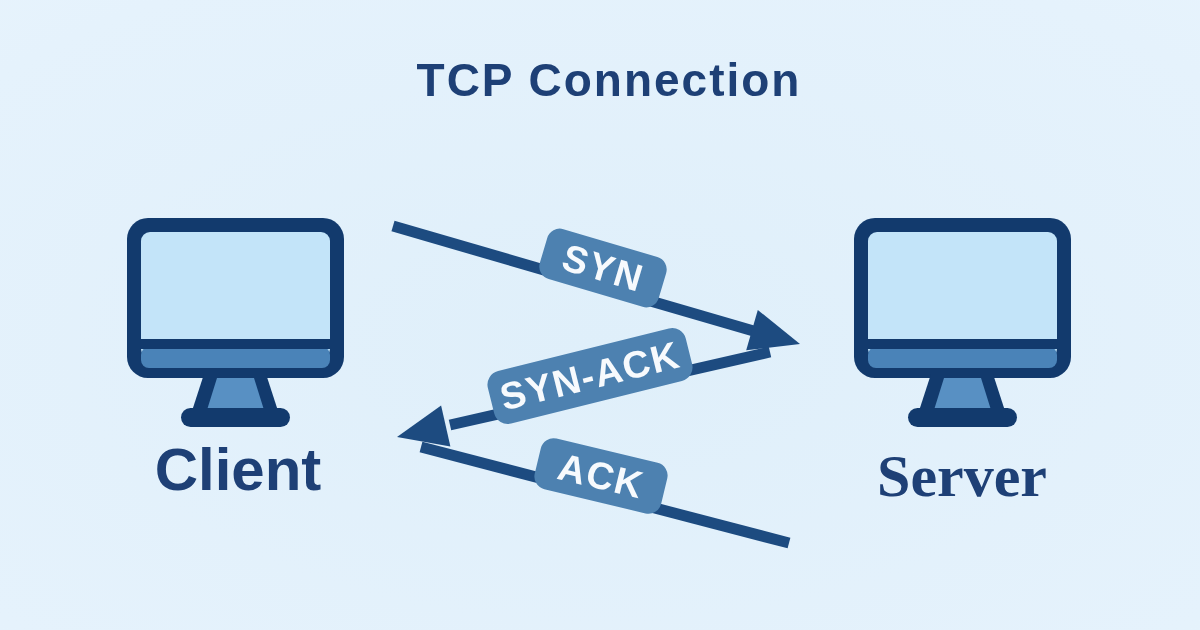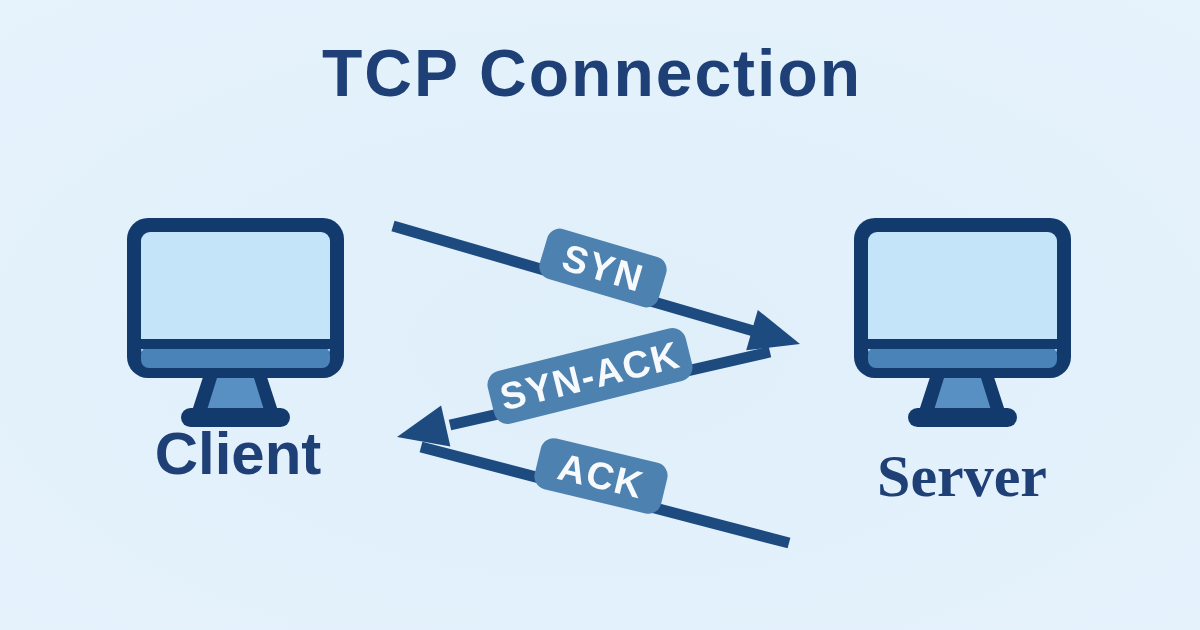--- a/index.html
+++ b/index.html
@@ -17,38 +17,38 @@
     background: radial-gradient(120% 120% at 50% 55%,
       var(--bg-deep, #dfeffa) 0%,
       var(--bg-mid, #e5f2fc) 55%,
       var(--bg-light, #edf7fe) 100%);
   }
   .diagram-title {
     position: absolute;
     top: 40px;
     left: 592px;
     transform: translateX(-50%);
-    margin: 0;
-    font-size: 66px;
+    margin: 17px;
+    font-size: 46px;
     font-weight: 700;
     letter-spacing: 2px;
     line-height: 1;
     white-space: nowrap;
     color: var(--navy-ink, #1e4076);
   }
   .node-label {
     position: absolute;
     transform: translateX(-50%);
     font-size: 60px;
     font-weight: 700;
     line-height: 1;
     white-space: nowrap;
     color: var(--navy-ink, #1e4076);
   }
-  .node-label.client { left: 238px; top: 424px; }
+  .node-label.client { left: 238px; top: 440px; }
   .node-label.server { left: 962px; top: 446px; font-family: Liberation Serif, serif; }
 
   svg.canvas { position: absolute; inset: 0; }
 
   
   .m-body    { fill: var(--navy-outline, #123a6d); }
   .m-screen  { fill: var(--screen-light, #c3e4f9); }
   .m-strip   { fill: var(--screen-strip, #4a83b8); }
   .m-divider { fill: var(--navy-outline, #123a6d); }
   .m-stand-outline { fill: var(--navy-outline, #123a6d); }

